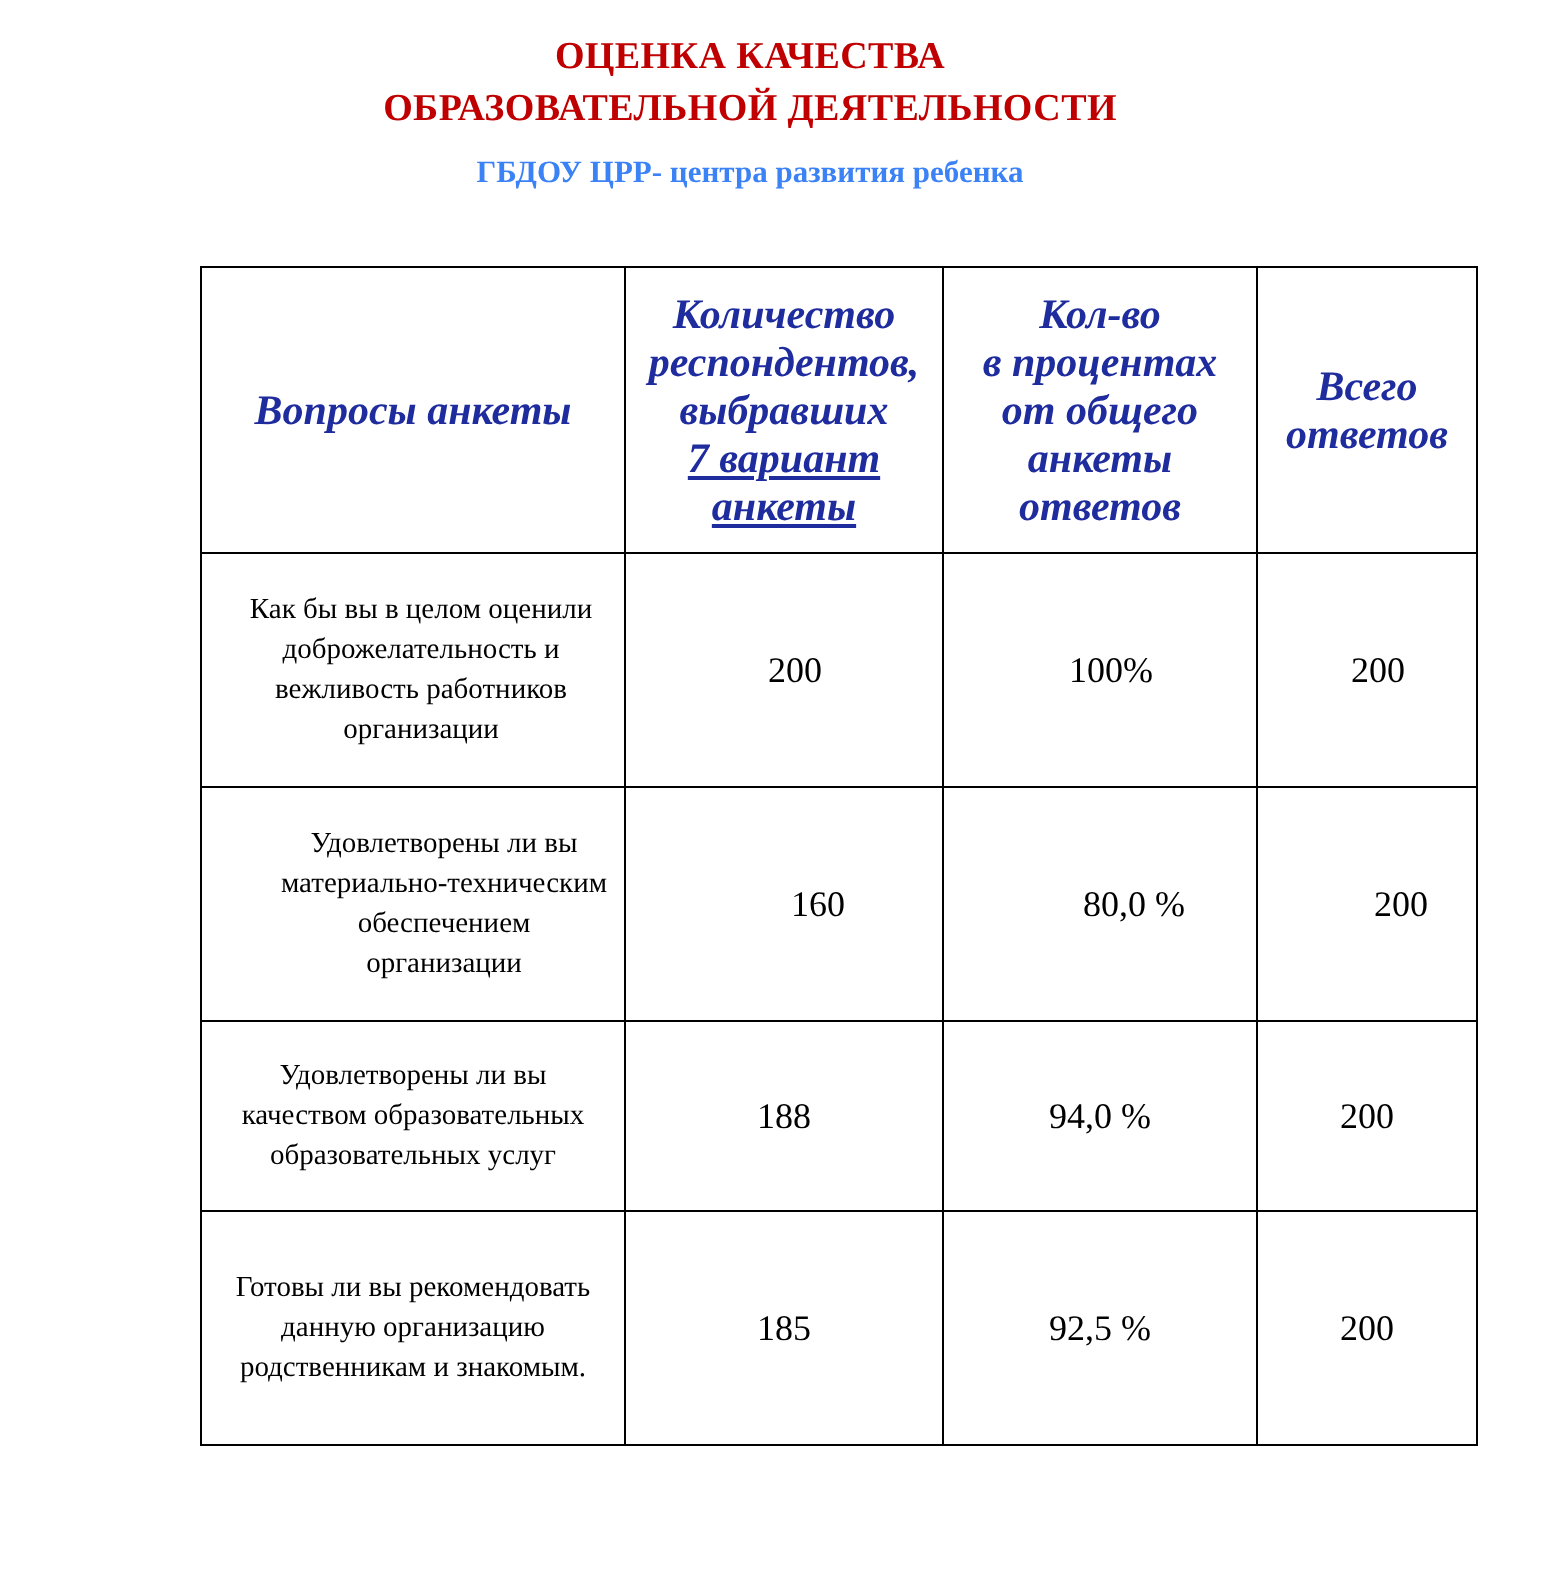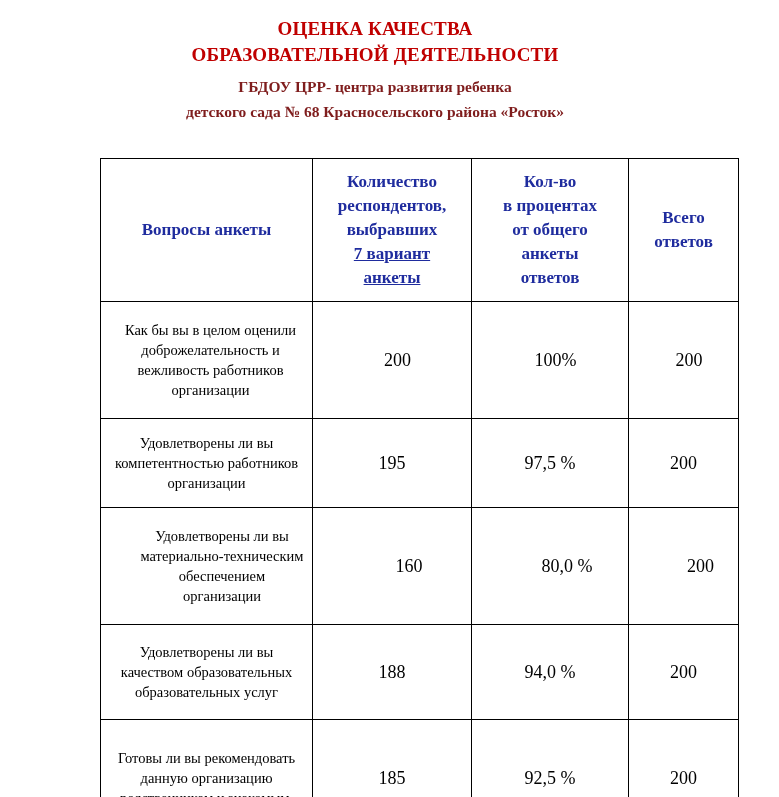--- a/index.html
+++ b/index.html
@@ -30,21 +30,21 @@
     font-weight: bold;
     font-size: 19px;
     line-height: 26px;
     letter-spacing: 0.2px;
   }
   .subtitle-block {
     text-align: center;
     margin-top: 6px;
   }
   .subtitle-line {
-    color: #7f1d1d;
+    color: #3b82f6;
     font-weight: bold;
     font-size: 15.5px;
     line-height: 25px;
   }
   .table-wrap {
     margin-top: 34px;
     padding-left: 100px;
     padding-right: 41px;
   }
   table.survey {
@@ -57,22 +57,23 @@
     vertical-align: middle;
     padding: 4px 5px;
   }
   col.c1 { width: 212px; }
   col.c2 { width: 159px; }
   col.c3 { width: 157px; }
   col.c4 { width: 110px; }
 
   thead th {
     color: #1f2c9e;
+    font-style: italic;
     font-weight: bold;
-    font-size: 17px;
+    font-size: 21px;
     line-height: 24px;
     text-align: center;
     height: 134px;
   }
   thead th .u {
     text-decoration: underline;
   }
   tbody td.q {
     text-align: center;
     font-size: 14.5px;
@@ -94,21 +95,20 @@
 
 <div class="page">
 
   <div class="title-block">
     <div class="title-line">ОЦЕНКА КАЧЕСТВА</div>
     <div class="title-line">ОБРАЗОВАТЕЛЬНОЙ ДЕЯТЕЛЬНОСТИ</div>
   </div>
 
   <div class="subtitle-block">
     <div class="subtitle-line">ГБДОУ ЦРР- центра развития ребенка</div>
-    <div class="subtitle-line">детского сада № 68 Красносельского района «Росток»</div>
   </div>
 
   <div class="table-wrap">
     <table class="survey">
       <colgroup>
         <col class="c1">
           <col class="c2">
           <col class="c3">
           <col class="c4">
       </colgroup>
@@ -137,26 +137,20 @@
           </th>
         </tr>
       </thead>
       <tbody>
         <tr class="r1">
           <td class="q">Как бы вы в целом оценили доброжелательность и вежливость работников организации</td>
           <td class="num">200</td>
           <td class="num">100%</td>
           <td class="num">200</td>
         </tr>
-        <tr class="r2">
-          <td class="q">Удовлетворены ли вы компетентностью работников организации</td>
-          <td class="num">195</td>
-          <td class="num">97,5 %</td>
-          <td class="num">200</td>
-        </tr>
         <tr class="r3">
           <td class="q">Удовлетворены ли вы материально-техническим обеспечением организации</td>
           <td class="num">160</td>
           <td class="num">80,0 %</td>
           <td class="num">200</td>
         </tr>
         <tr class="r4">
           <td class="q">Удовлетворены ли вы качеством образовательных образовательных услуг</td>
           <td class="num">188</td>
           <td class="num">94,0 %</td>

